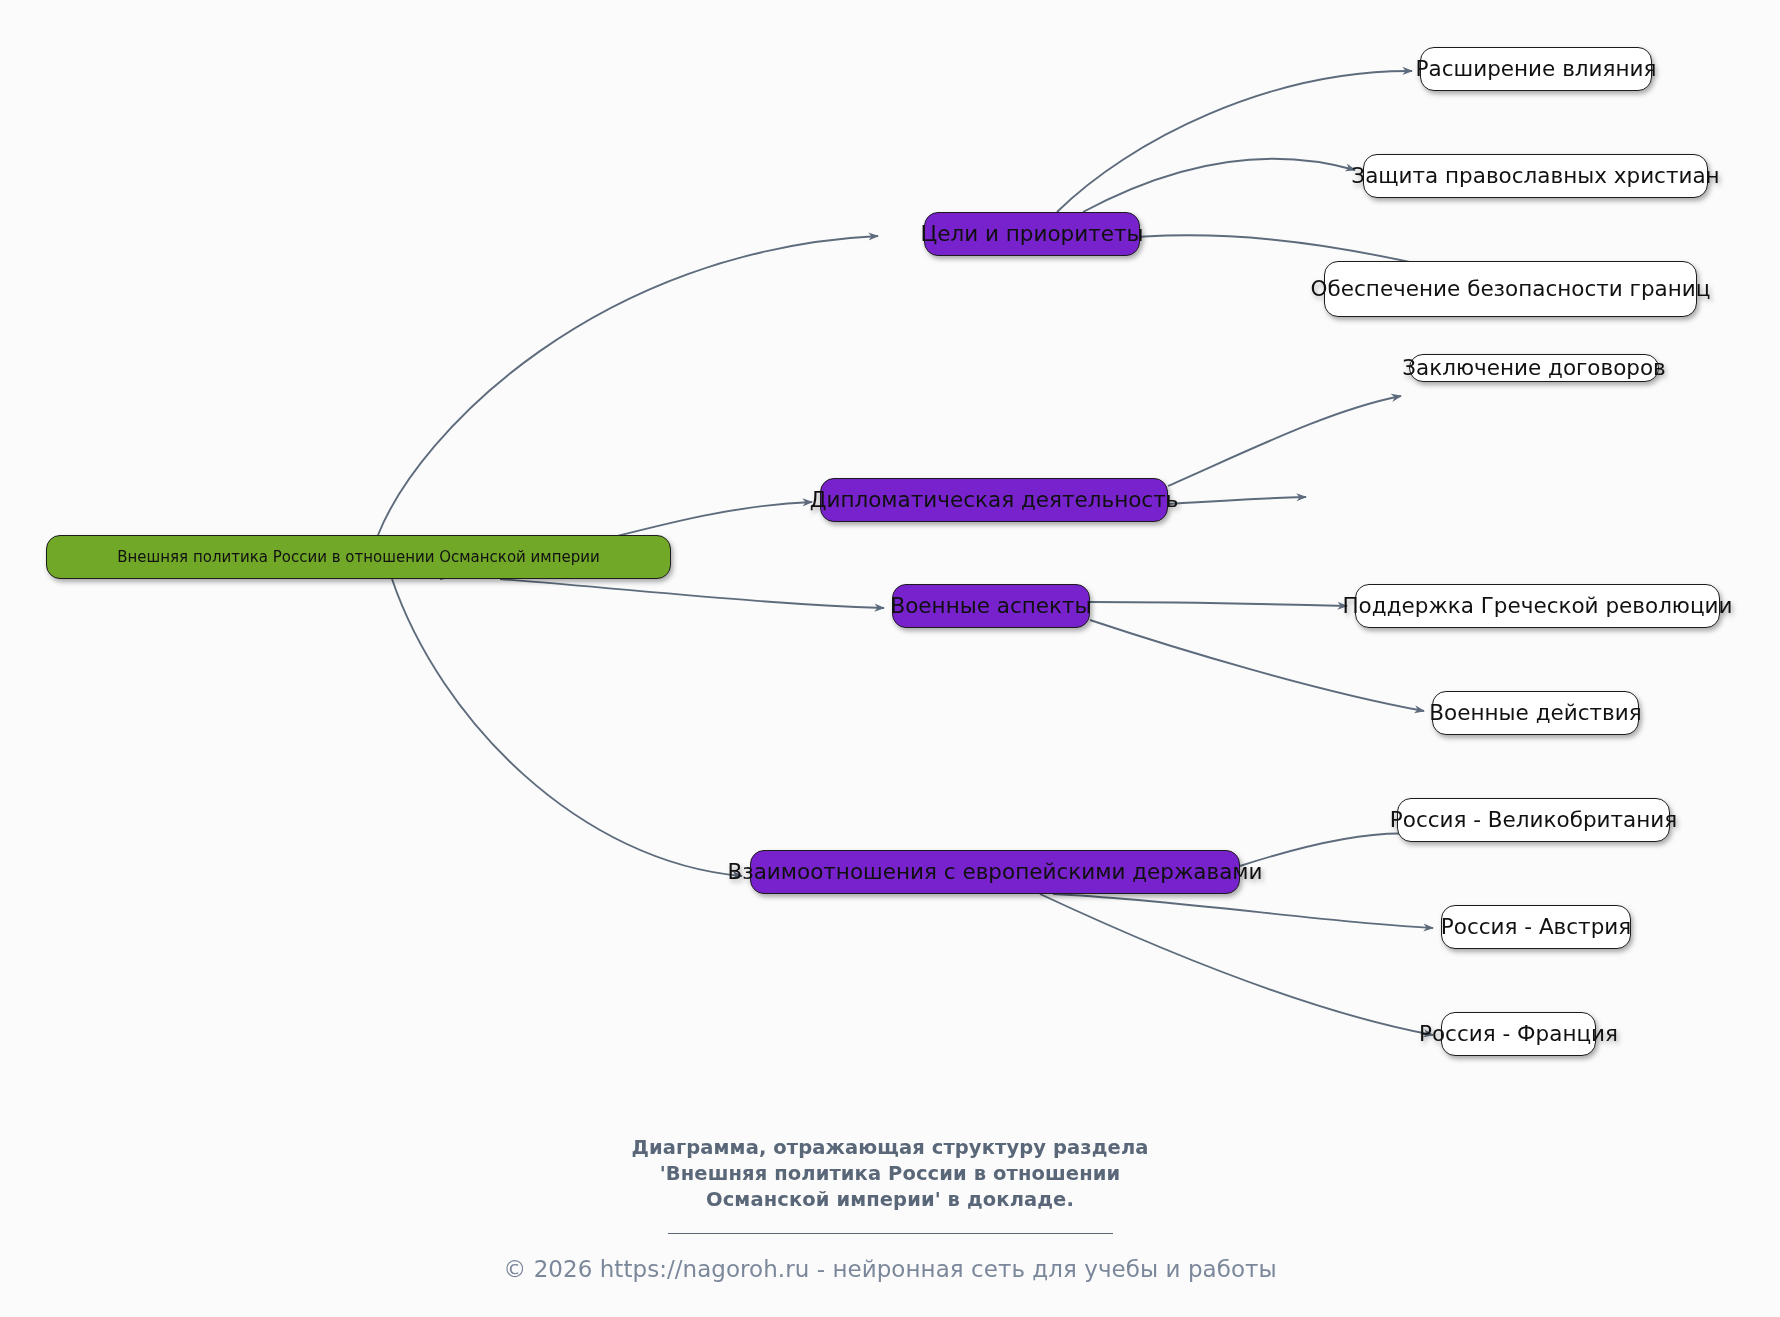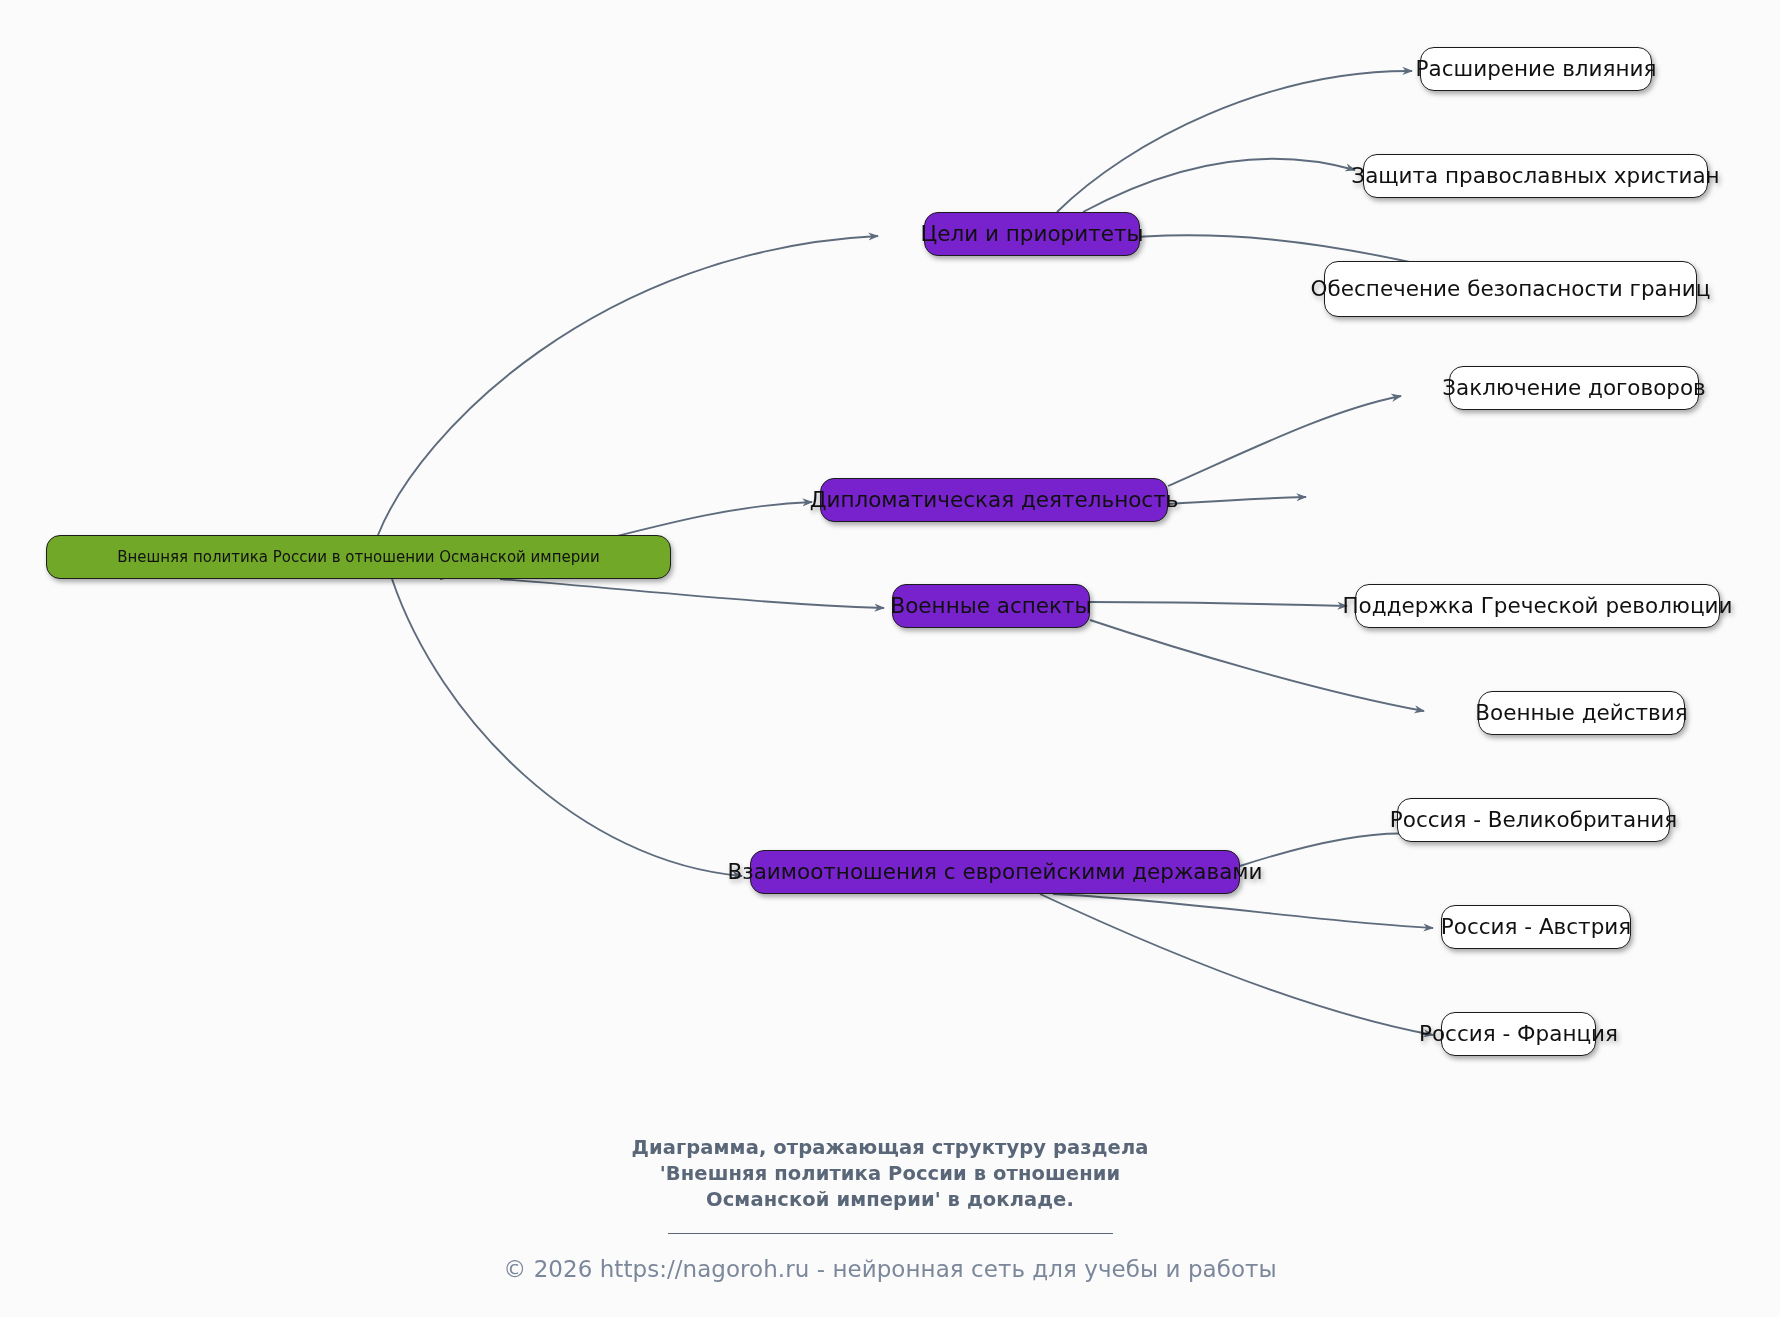--- a/index.html
+++ b/index.html
@@ -147,31 +147,31 @@
   <div class="node node-leaf" style="left:1363px; top:154px; width:345px; height:44px;">
     <span class="node-label">Защита православных христиан</span>
   </div>
   <div class="node node-leaf" style="left:1324px; top:261px; width:373px; height:56px;">
     <span class="node-label">Обеспечение безопасности границ</span>
   </div>
 
   <div class="node node-branch" style="left:820px; top:478px; width:348px; height:44px;">
     <span class="node-label">Дипломатическая деятельность</span>
   </div>
-  <div class="node node-leaf" style="left:1409px; top:366px; width:250px; height:44px;margin-left:40px;">
+  <div class="node node-leaf" style="left:1409px; top:354px; width:250px; height:28px;">
     <span class="node-label">Заключение договоров</span>
   </div>
 
   <div class="node node-branch" style="left:892px; top:584px; width:198px; height:44px;">
     <span class="node-label">Военные аспекты</span>
   </div>
   <div class="node node-leaf" style="left:1355px; top:584px; width:365px; height:44px;">
     <span class="node-label">Поддержка Греческой революции</span>
   </div>
-  <div class="node node-leaf" style="left:1432px; top:691px; width:207px; height:44px;margin-left:46px;">
+  <div class="node node-leaf" style="left:1432px; top:691px; width:207px; height:44px;">
     <span class="node-label">Военные действия</span>
   </div>
 
   <div class="node node-branch" style="left:750px; top:850px; width:490px; height:44px;">
     <span class="node-label">Взаимоотношения с европейскими державами</span>
   </div>
   <div class="node node-leaf" style="left:1397px; top:798px; width:273px; height:44px;">
     <span class="node-label">Россия - Великобритания</span>
   </div>
   <div class="node node-leaf" style="left:1441px; top:905px; width:190px; height:44px;">

